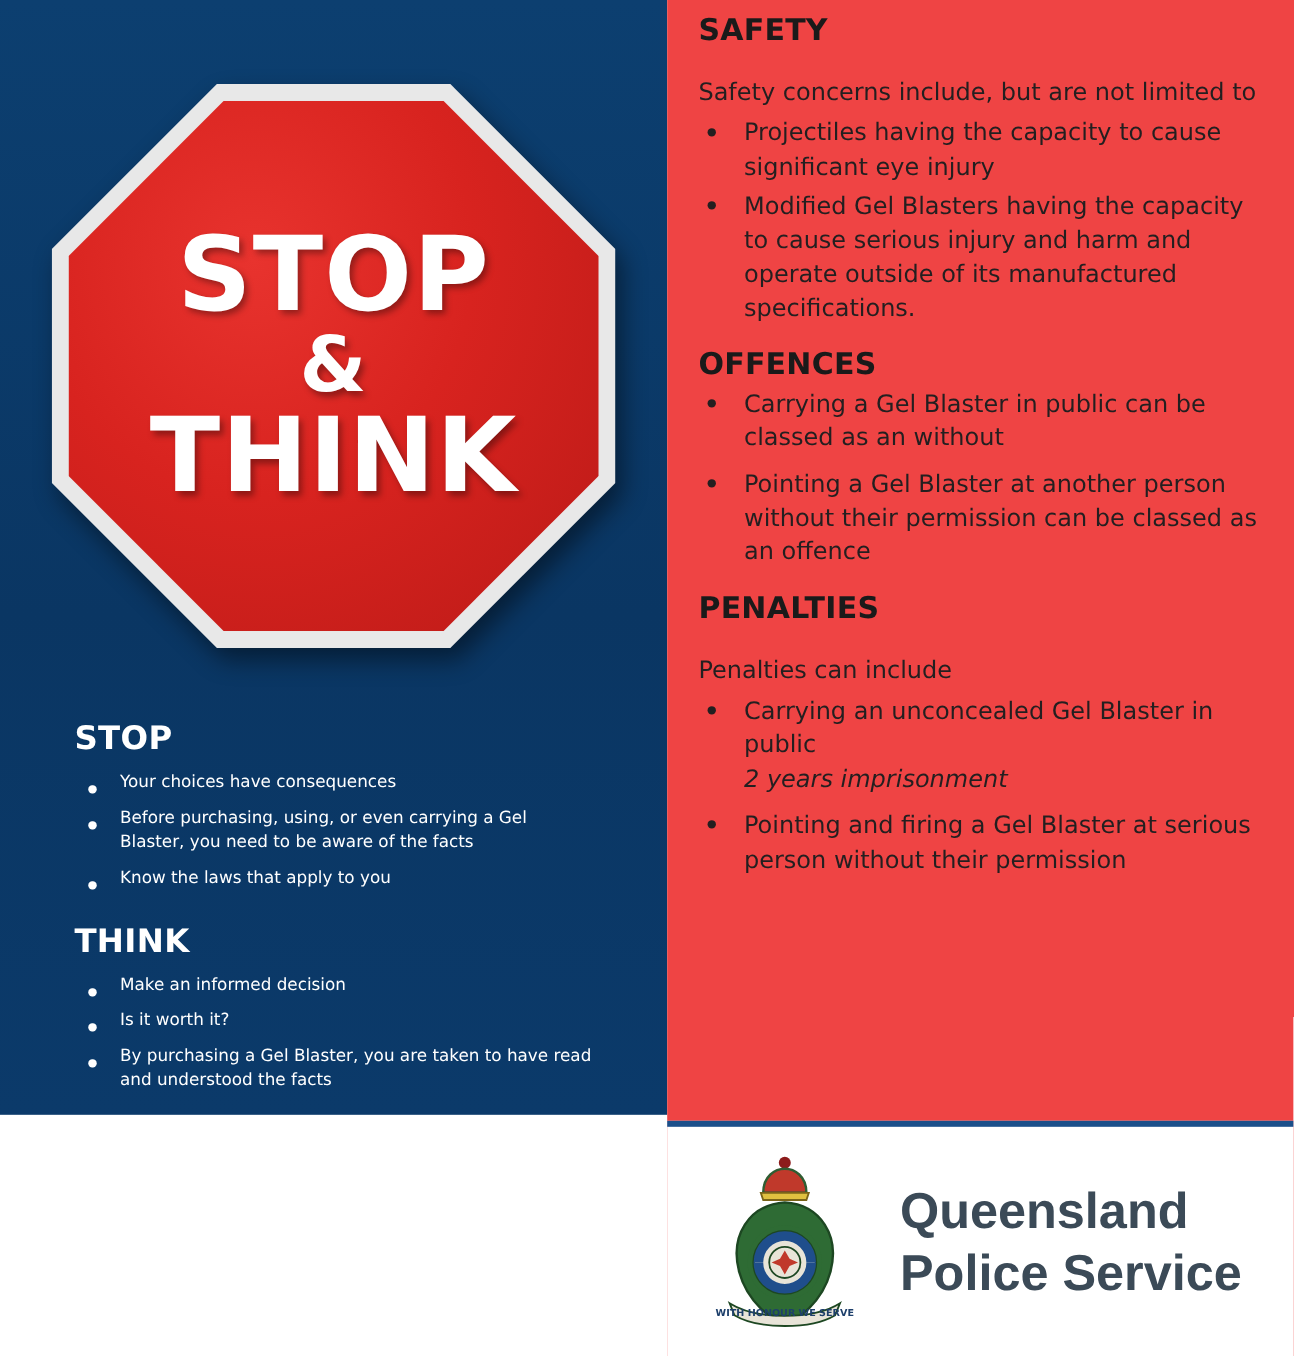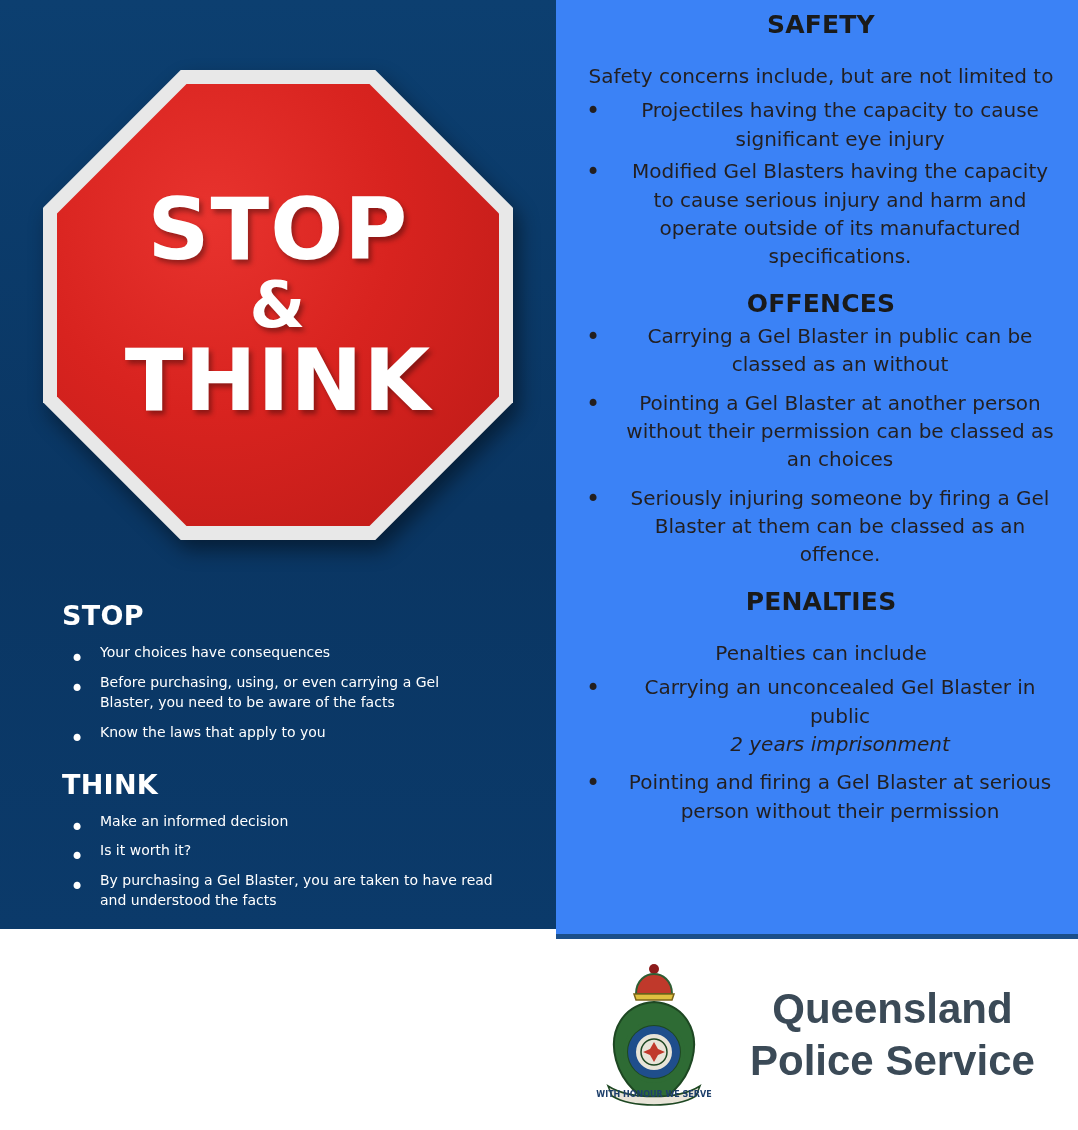--- a/index.html
+++ b/index.html
@@ -98,25 +98,24 @@
     left: 6px;
     top: -1px;
     font-size: 24px;
     color: #ffffff;
   }
 
   
   .right-panel {
     width: 522px;
     height: 1130px;
-    background: #3b82f6;
+    background: #ef4444;
     padding: 10px 18px 0 26px;
     position: relative;
     color: #231f20;
-    text-align: center;
   }
   .right-heading {
     font-size: 25px;
     font-weight: bold;
     color: #1a1a1a;
     margin: 0 0 4px 0;
     letter-spacing: 0.2px;
   }
   .right-heading.spaced { margin-top: 18px; }
   .right-para {
@@ -219,22 +218,21 @@
     <div class="right-heading">SAFETY</div>
     <div class="right-para">Safety concerns include, but are not limited to</div>
     <ul class="right-list tight">
       <li>Projectiles having the capacity to cause significant eye injury</li>
       <li>Modified Gel Blasters having the capacity to cause serious injury and harm and operate outside of its manufactured specifications.</li>
     </ul>
 
     <div class="right-heading spaced">OFFENCES</div>
     <ul class="right-list">
       <li>Carrying a Gel Blaster in public can be classed as an without</li>
-      <li>Pointing a Gel Blaster at another person without their permission can be classed as an choices</li>
-      <li>Seriously injuring someone by firing a Gel Blaster at them can be classed as an offence.</li>
+      <li>Pointing a Gel Blaster at another person without their permission can be classed as an offence</li>
     </ul>
 
     <div class="right-heading spaced">PENALTIES</div>
     <div class="right-para">Penalties can include</div>
     <ul class="right-list">
       <li>
         <span>Carrying an unconcealed Gel Blaster in public</span>
         <span class="penalty-note">2 years imprisonment</span>
       </li>
       <li>

